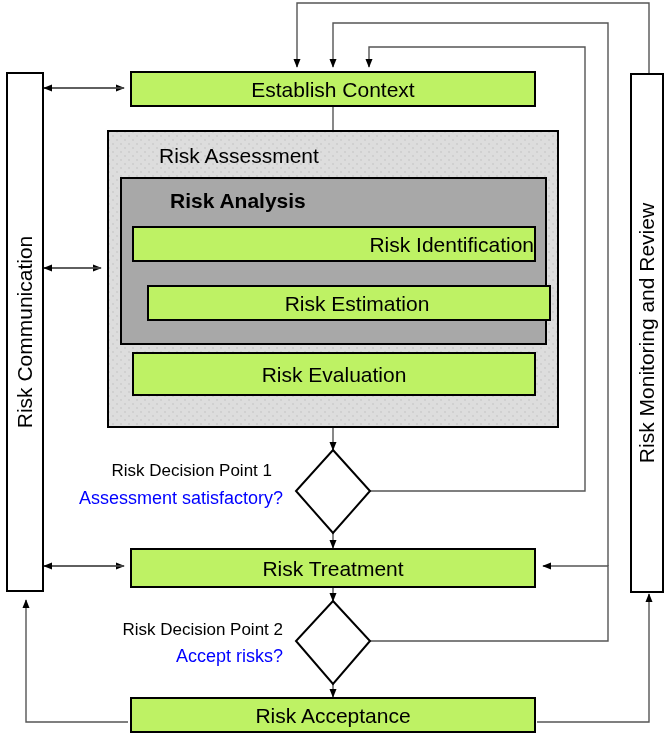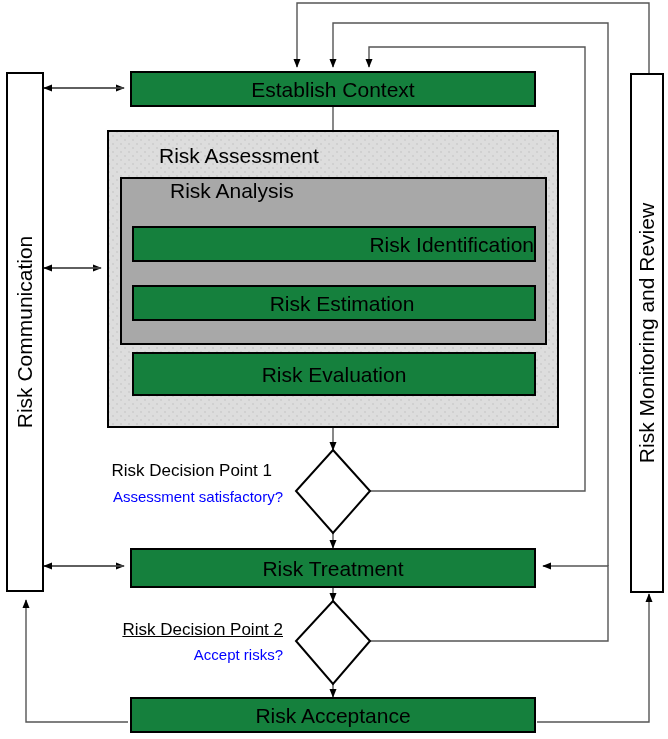--- a/index.html
+++ b/index.html
@@ -20,21 +20,21 @@
     left: 0;
     top: 0;
     width: 668px;
     height: 739px;
     pointer-events: none;
   }
   .node {
     position: absolute;
     box-sizing: border-box;
     border: 2px solid #000000;
-    background: #15803d;
+    background: #bef264;
     display: flex;
     align-items: center;
     justify-content: center;
     color: #000000;
   }
   .node-label {
     font-size: 21px;
     line-height: 1;
     white-space: nowrap;
   }
@@ -80,21 +80,21 @@
   }
   .dp-title {
     position: absolute;
     font-size: 17px;
     color: #000000;
     white-space: nowrap;
     text-align: right;
   }
   .dp-question {
     position: absolute;
-    font-size: 15px;
+    font-size: 18px;
     color: #0000ff;
     white-space: nowrap;
     text-align: right;
   }
 </style>
 </head>
 <body>
 
 <div id="canvas">
 
@@ -159,42 +159,42 @@
 
   <div class="node" style="left:130px; top:71px; width:406px; height:36px;">
     <span class="node-label">Establish Context</span>
   </div>
 
   <div class="group-outer" style="left:107px; top:130px; width:452px; height:298px;">
     <span class="group-title" style="left:14px; top:12px;">Risk Assessment</span>
   </div>
 
   <div class="group-inner" style="left:120px; top:177px; width:427px; height:168px;">
-    <span class="group-title" style="left:12px; top:0;">Risk Analysis</span>
+    <span class="group-title" style="left:12px; top:10px;font-weight:bold;">Risk Analysis</span>
   </div>
 
   <div class="node" style="left:132px; top:226px; width:404px; height:36px;justify-content:flex-end;">
     <span class="node-label">Risk Identification</span>
   </div>
 
-  <div class="node" style="left:132px; top:285px; width:404px; height:36px;padding-left:16px;">
+  <div class="node" style="left:147px; top:285px; width:404px; height:36px;padding-left:16px;">
     <span class="node-label">Risk Estimation</span>
   </div>
 
   <div class="node" style="left:132px; top:352px; width:404px; height:44px;">
     <span class="node-label">Risk Evaluation</span>
   </div>
 
   <div class="dp-title" style="left:82px; top:461px; width:190px;">Risk Decision Point 1</div>
   <div class="dp-question" style="left:53px; top:488px; width:230px;">Assessment satisfactory?</div>
 
   <div class="node" style="left:130px; top:548px; width:406px; height:40px;">
     <span class="node-label">Risk Treatment</span>
   </div>
 
-  <div class="dp-title" style="left:93px; top:620px; width:190px;text-decoration:underline;">Risk Decision Point 2</div>
+  <div class="dp-title" style="left:93px; top:620px; width:190px;">Risk Decision Point 2</div>
   <div class="dp-question" style="left:93px; top:646px; width:190px;">Accept risks?</div>
 
   <div class="node" style="left:130px; top:697px; width:406px; height:36px;">
     <span class="node-label">Risk Acceptance</span>
   </div>
 
 </div>
 
 </body></html>

